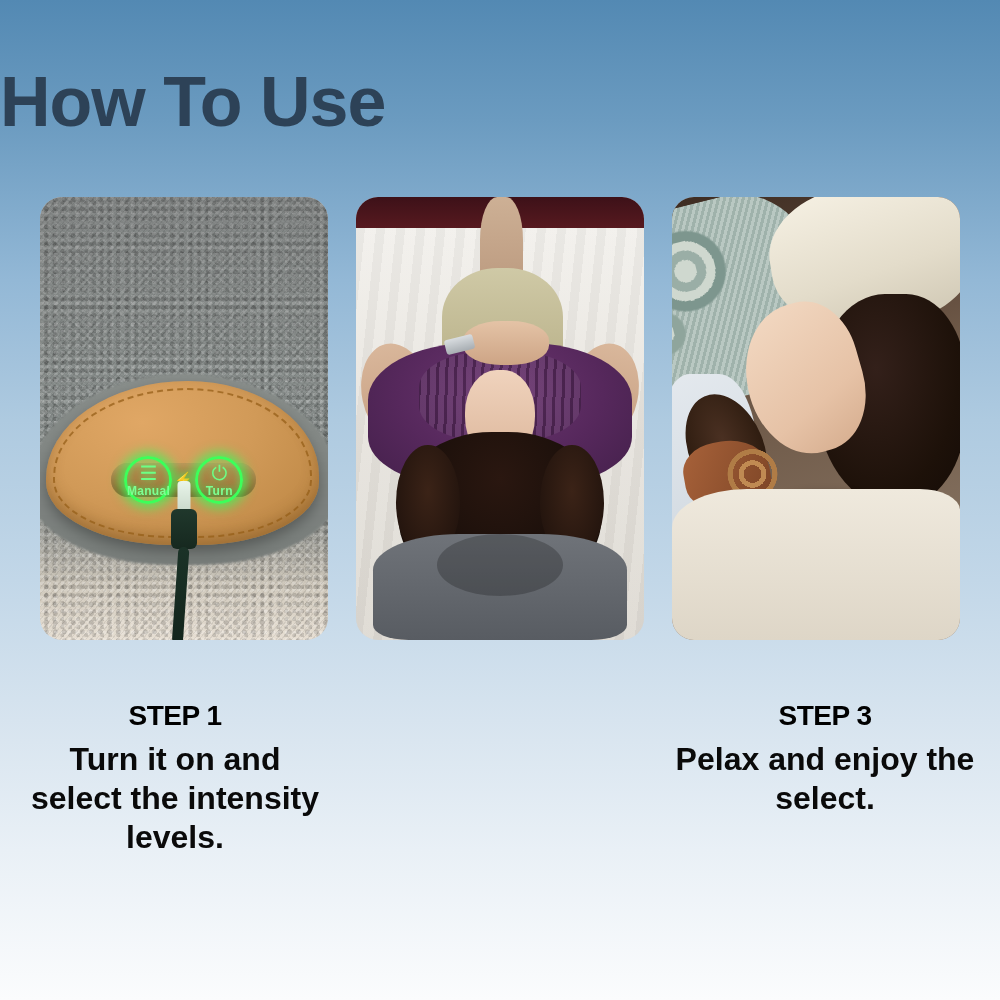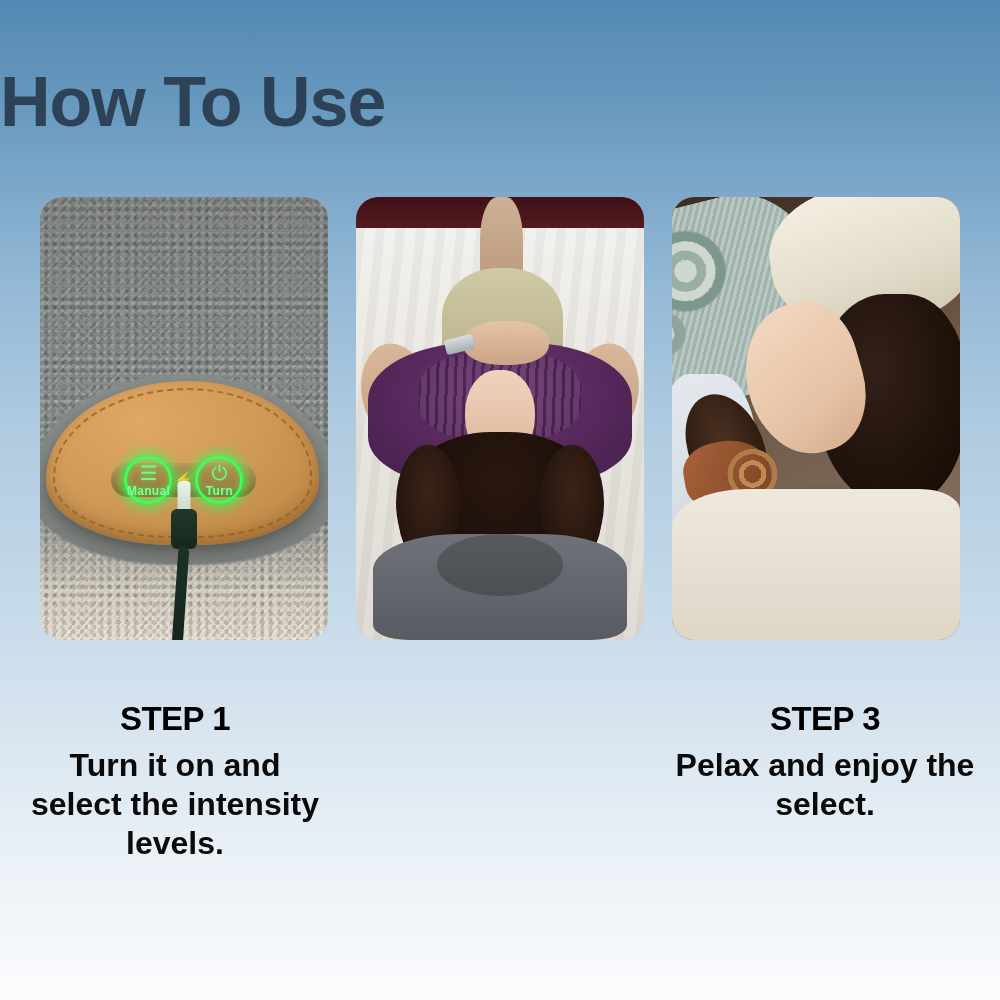--- a/index.html
+++ b/index.html
@@ -288,21 +288,21 @@
   }
 
   
   .steps {
     position:absolute; top:700px; left:20px;
     width:960px;
     display:flex; justify-content:space-between;
   }
   .step { width:310px; text-align:center; }
   .step-title {
-    font-size:33px; font-weight:bold; color:#000;
+    font-size:28px; font-weight:bold; color:#000;
     letter-spacing:-0.5px;
   }
   .step-desc {
     margin-top:8px;
     font-size:32px; font-weight:600; color:#0a0a0a;
     line-height:1.22;
   }
 </style>
 </head>
 <body>

